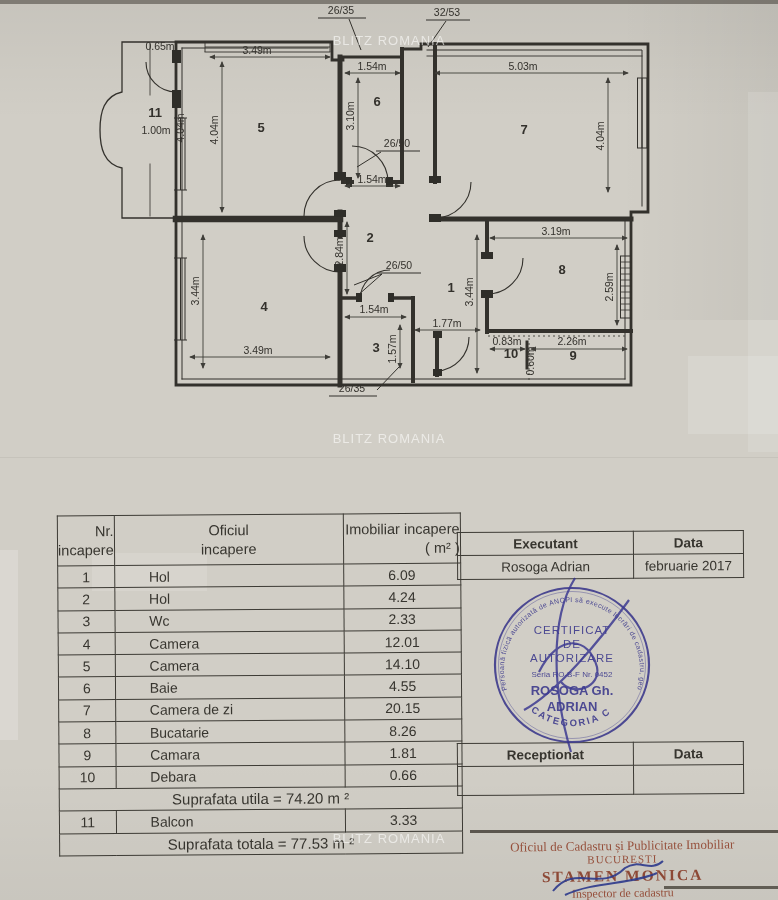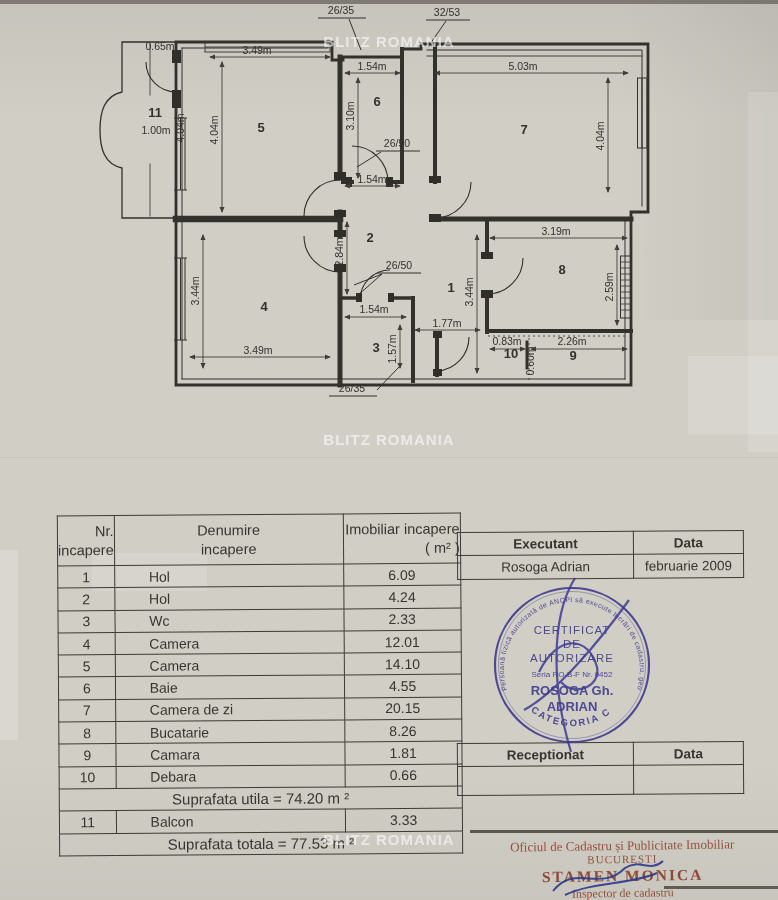--- a/index.html
+++ b/index.html
@@ -21,22 +21,22 @@
   #lp3{left:748px;top:92px;width:30px;height:360px;opacity:.12;}
   #lp4{left:688px;top:356px;width:90px;height:78px;opacity:.14;}
   .crease{position:absolute;background:#46423a;pointer-events:none;}
   #crease-stamp{left:470px;top:830px;width:308px;height:2.5px;opacity:.85;}
   #crease-br{left:664px;top:886px;width:114px;height:3px;opacity:.8;}
   #crease-mid{left:0;top:457px;width:778px;height:1px;background:#000;opacity:.05;}
 
   
   .watermark{
     position:absolute;width:778px;text-align:center;
-    font-size:15px;letter-spacing:1px;color:rgba(252,252,250,.62);
-    z-index:30;pointer-events:none;font-weight:700;
+    font-size:13px;letter-spacing:1px;color:rgba(252,252,250,.62);
+    z-index:30;pointer-events:none;font-weight:400;
   }
   #wm-top{top:33px;}
   #wm-mid{top:431px;}
   #wm-bot{top:831px;}
 
   
   #plan{position:absolute;left:0;top:0;z-index:5;}
   .plab{fill:#33312c;font-family:"Liberation Sans",sans-serif;}
 
   
@@ -256,21 +256,21 @@
       <text x="397" y="147" text-anchor="middle" font-size="10.5" class="plab">26/50</text>
       <text x="399" y="269" text-anchor="middle" font-size="10.5" class="plab">26/50</text>
       <text x="352" y="392" text-anchor="middle" font-size="10.5" class="plab">26/35</text>
     </g>
 </svg>
 
 <table id="area-table">
   <thead>
     <tr>
       <th class="col-nr"><span>Nr.</span><br><span>incapere</span></th>
-      <th style="text-align:center;padding-left:0;"><span>Denumire</span><br><span>incapere</span></th>
+      <th style="text-align:center;padding-left:0;"><span>Oficiul</span><br><span>incapere</span></th>
       <th class="col-area"><span>Imobiliar incapere</span><br><span>( m² )</span></th>
     </tr>
   </thead>
   <tbody id="area-body">
       <tr>
         <td class="col-nr">1</td>
         <td class="col-name">Hol</td>
         <td class="col-area">6.09</td>
       </tr>
       <tr>
@@ -333,21 +333,21 @@
 </table>
 
 <table class="mini-table" id="executant-table">
   <tbody>
     <tr class="mini-head">
       <td class="mini-c1">Executant</td>
       <td class="mini-c2">Data</td>
     </tr>
     <tr class="mini-body">
       <td>Rosoga Adrian</td>
-      <td>februarie 2009</td>
+      <td>februarie 2017</td>
     </tr>
   </tbody>
 </table>
 
 <table class="mini-table" id="receptionat-table">
   <tbody>
     <tr class="mini-head">
       <td class="mini-c1">Receptionat</td>
       <td class="mini-c2">Data</td>
     </tr>

